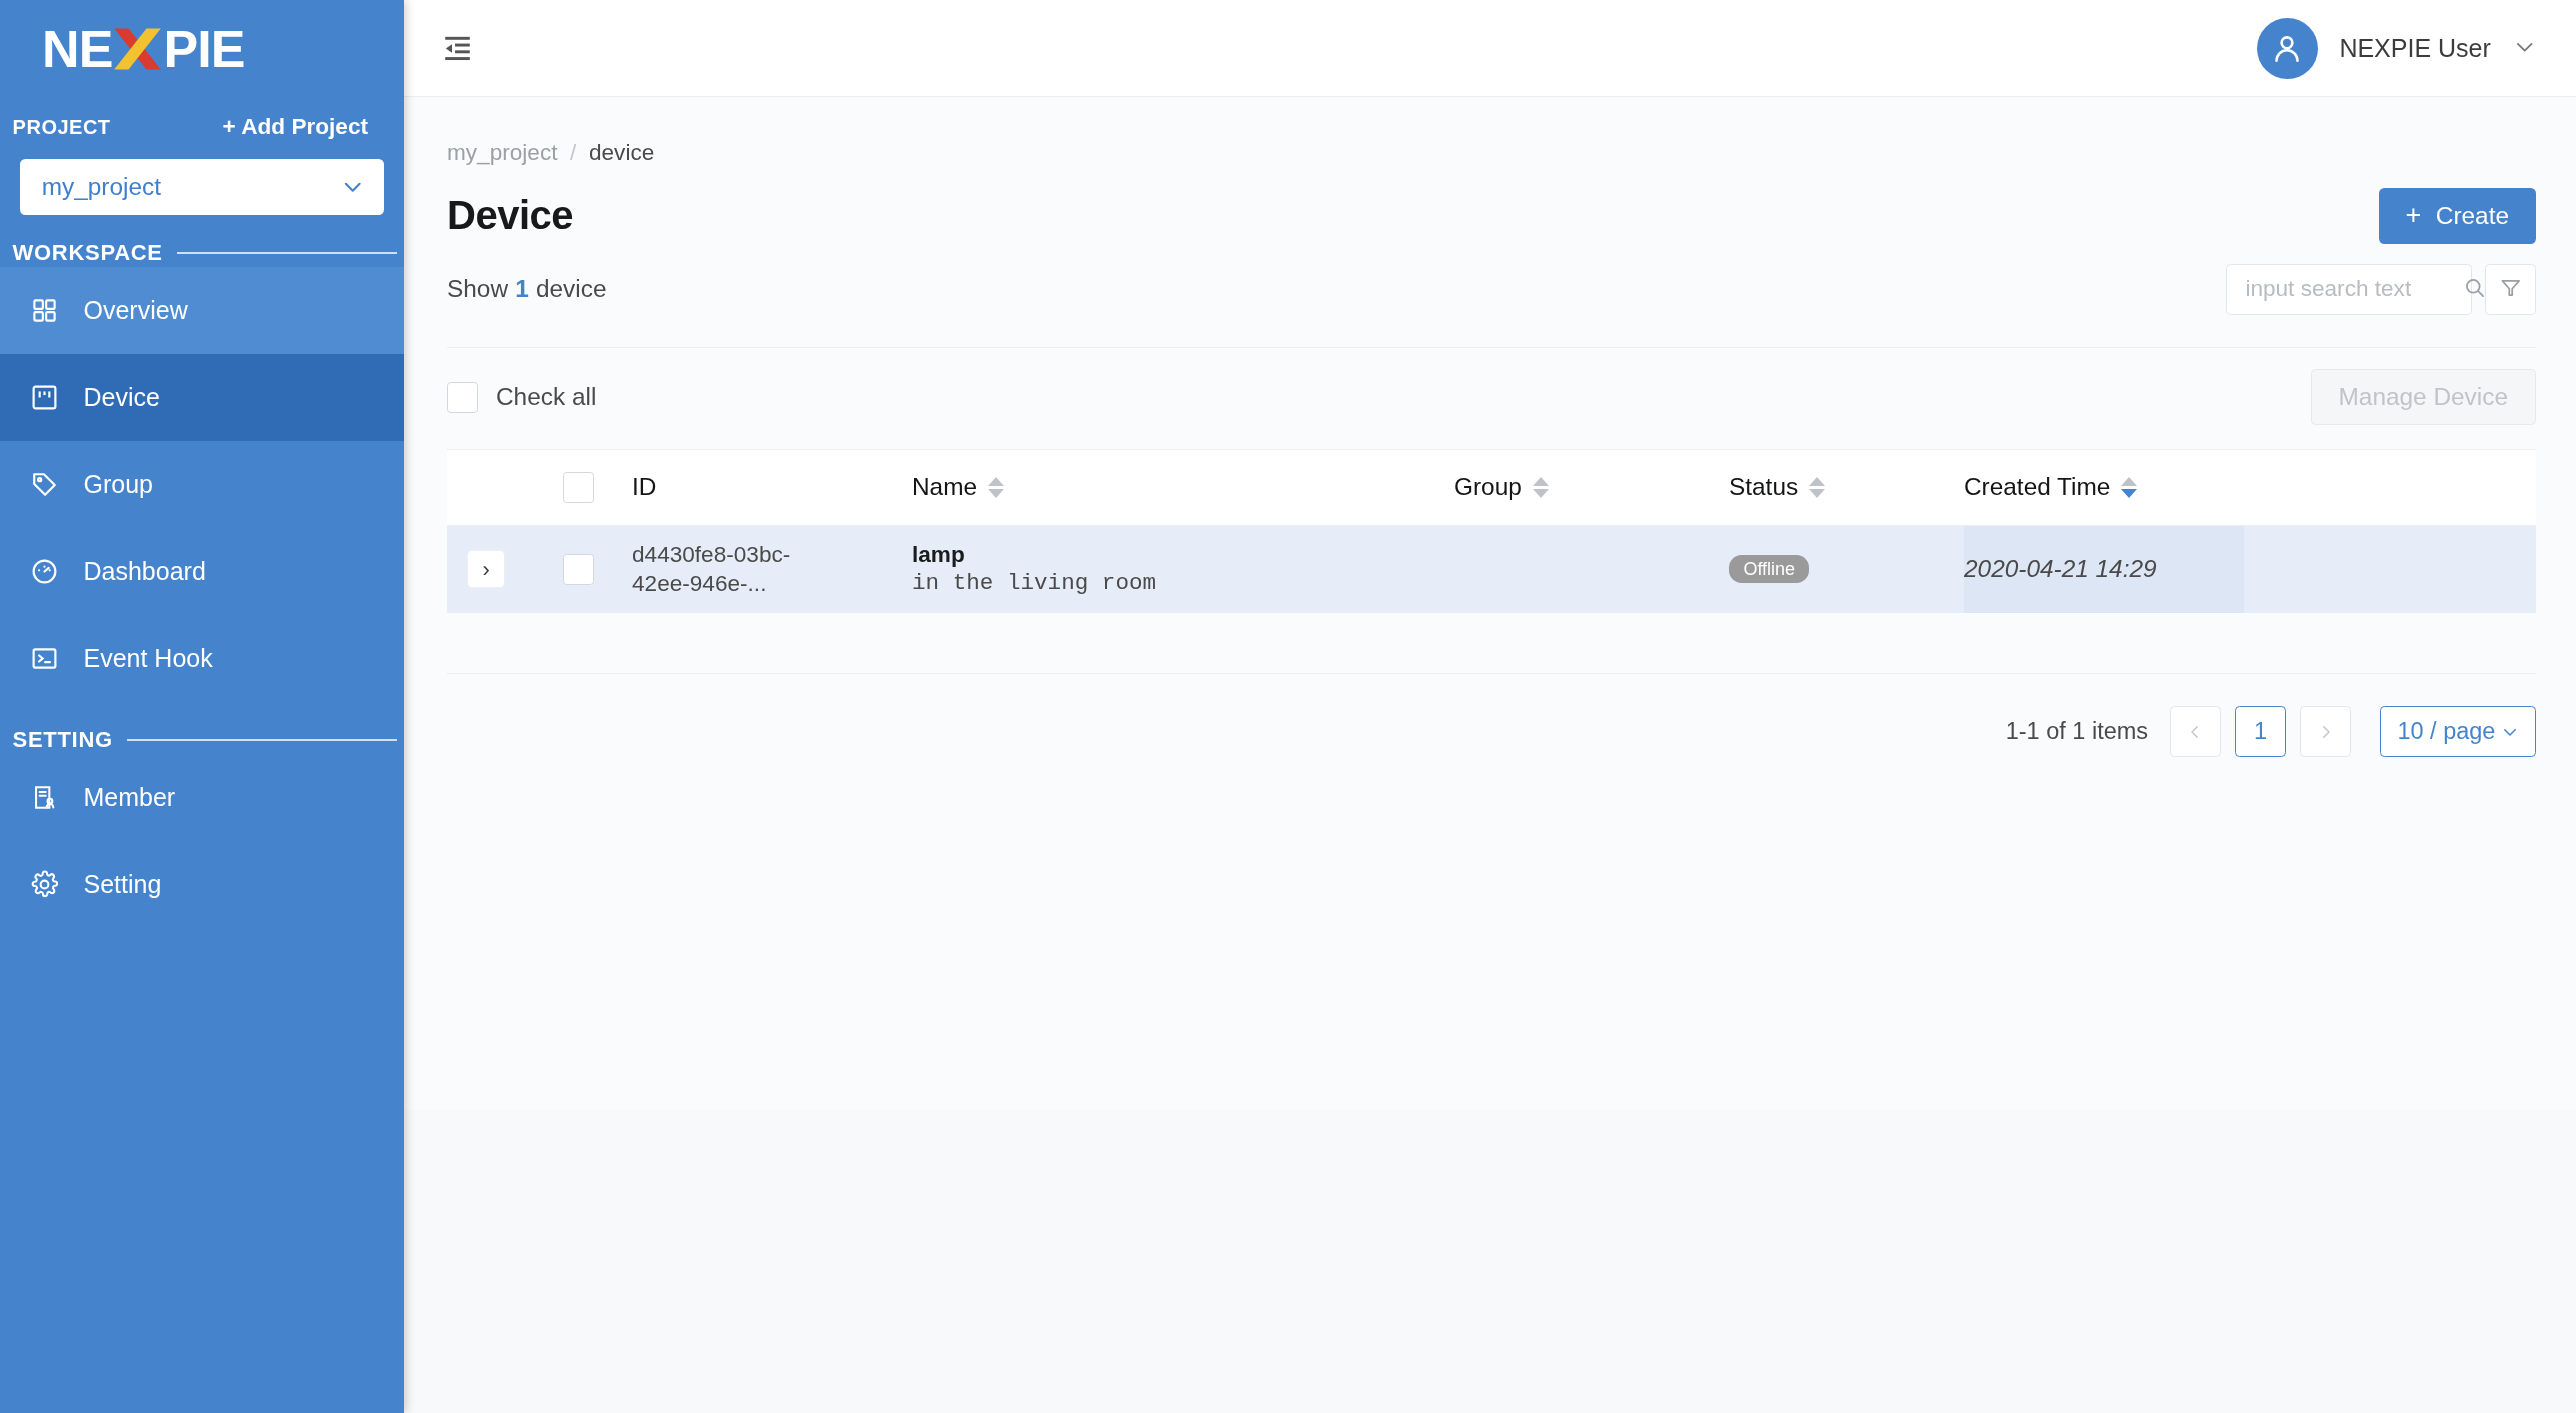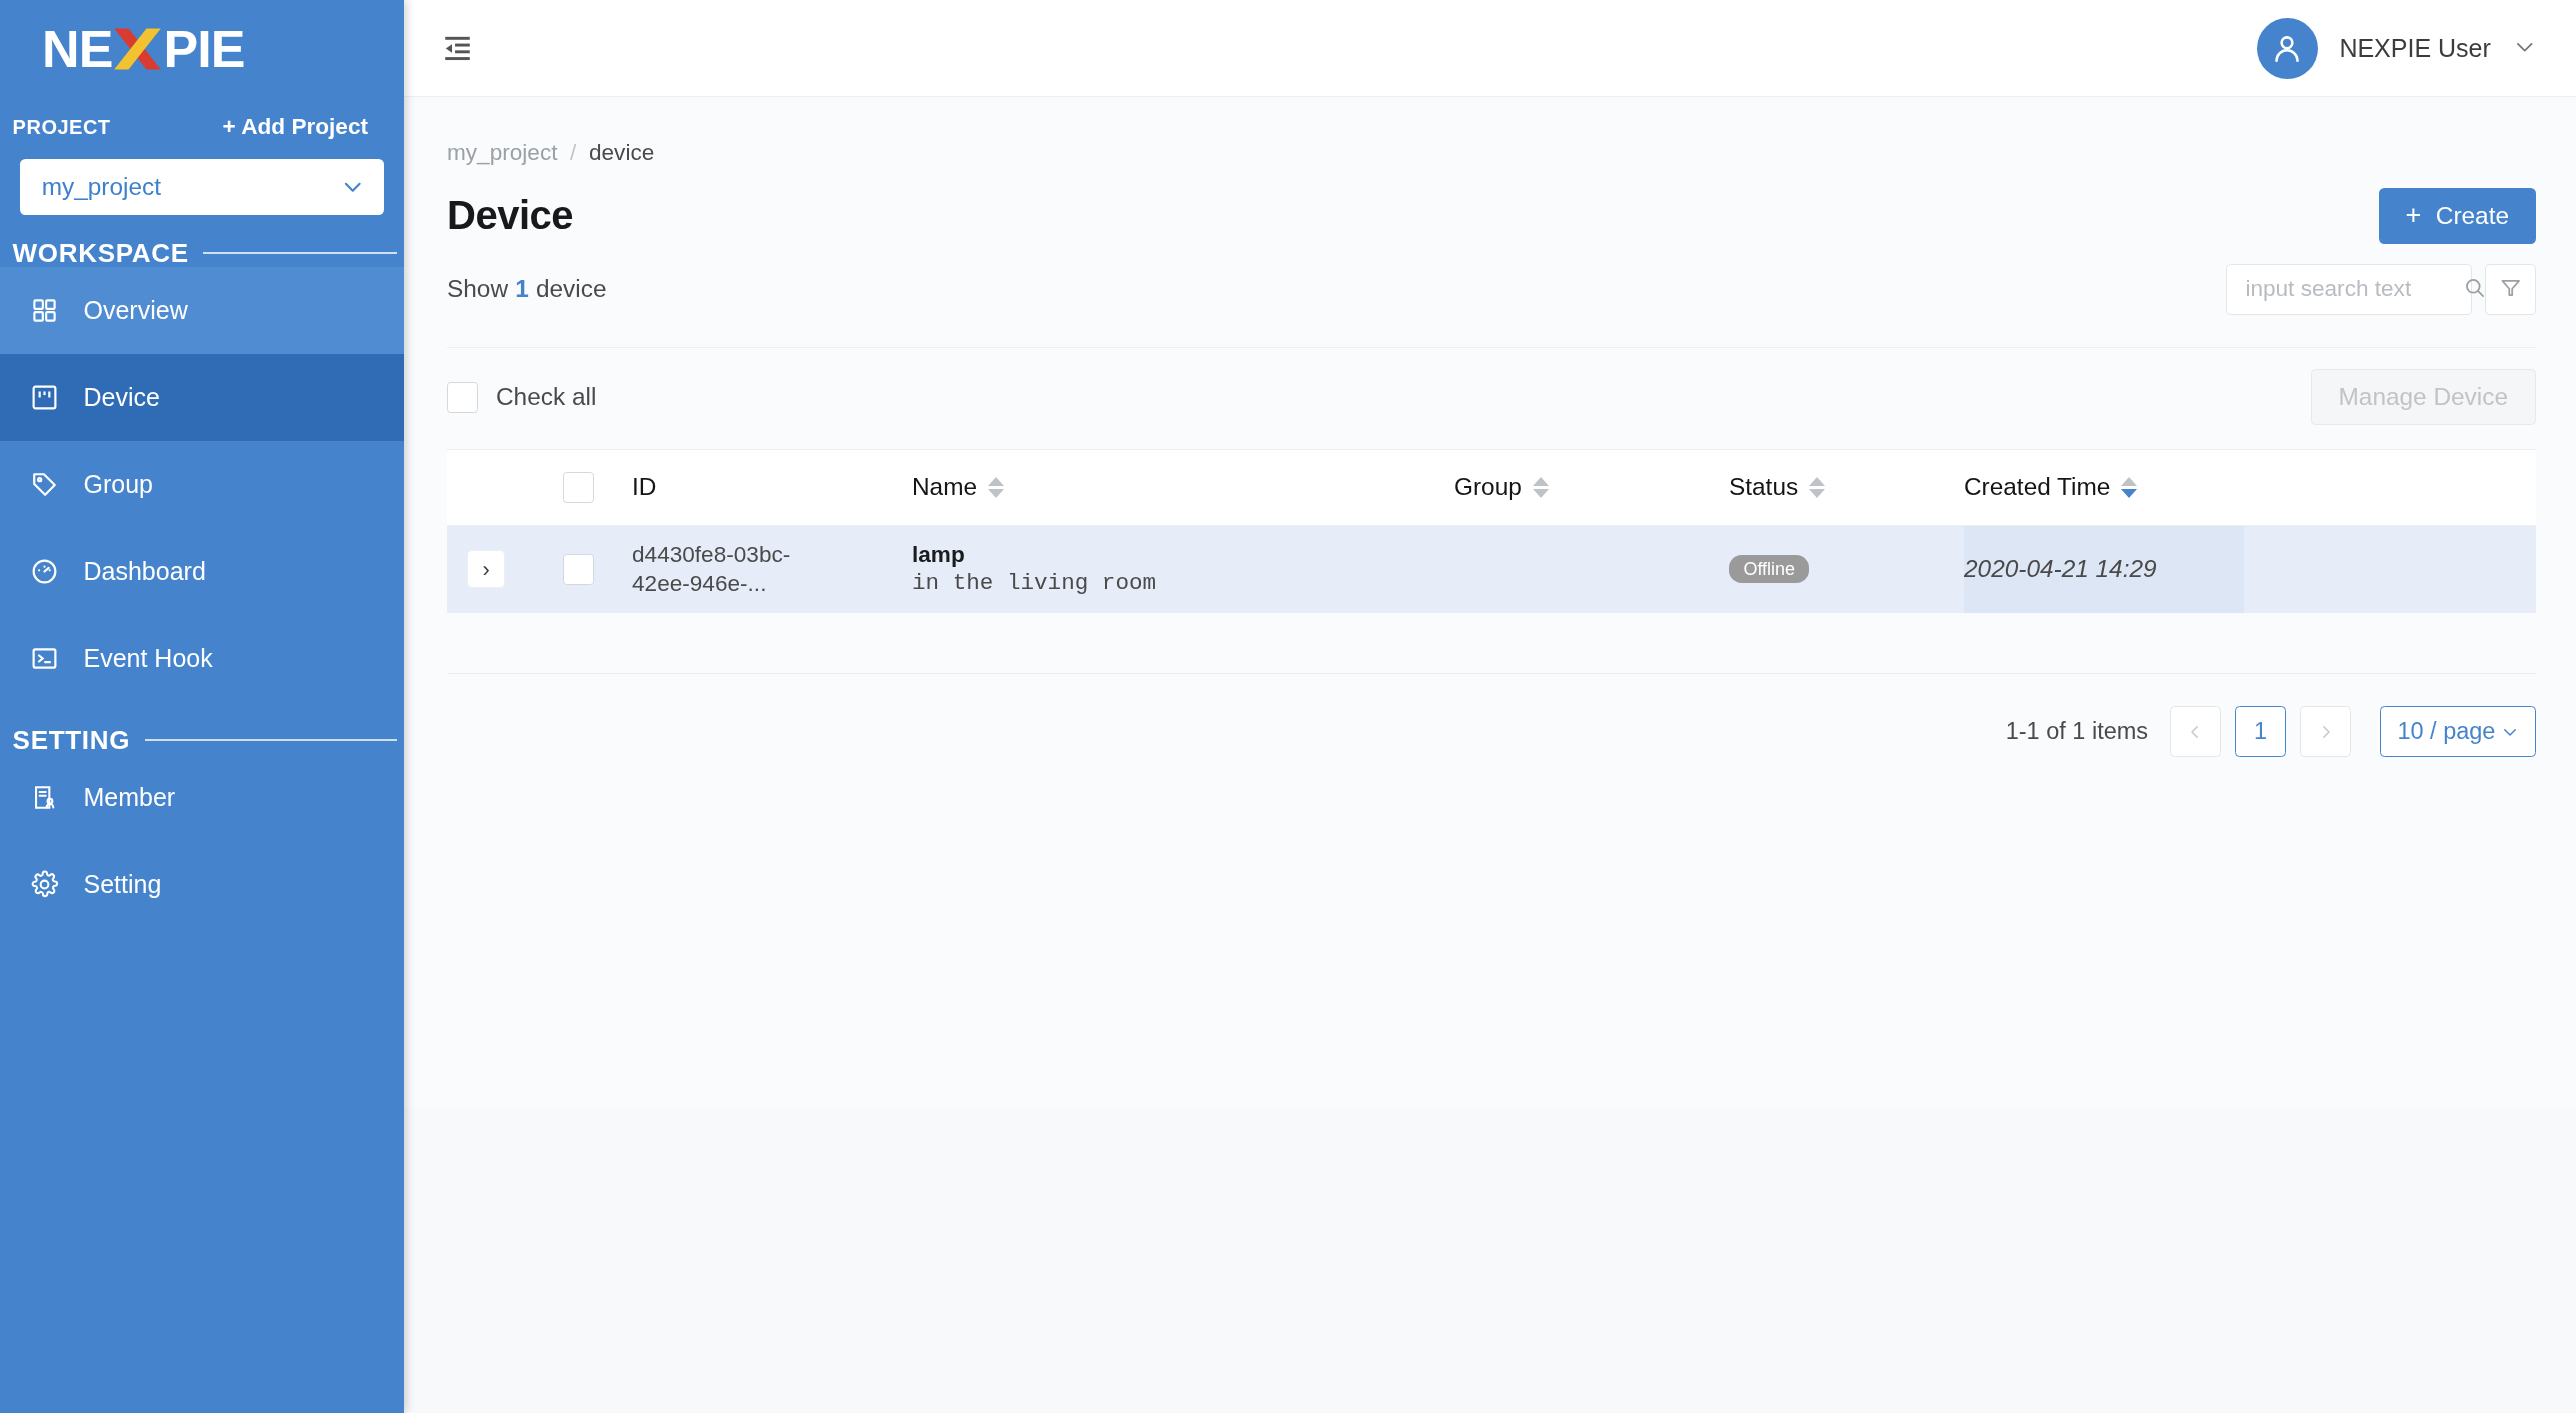--- a/index.html
+++ b/index.html
@@ -47,21 +47,21 @@
     justify-content: space-between; padding: 0 20px 0 21.7px; cursor: pointer;
   }
   .proj-select .val { color: #3f80cc; font-size: 24.4px; }
   .chev { width: 23.5px; height: 23.5px; }
 
   .section-head {
     display: flex; align-items: center; gap: 14.4px;
     padding: 0 0 0 12.6px; margin-top: 25px; height: 27px;
   }
   .section-head .txt {
-    color: #ffffff; font-size: 26px; font-weight: 700; letter-spacing: 0.7px;
+    color: #ffffff; font-size: 22px; font-weight: 700; letter-spacing: 0.7px;
     white-space: nowrap;
   }
   .section-head .rule {
     flex: 1; height: 1.8px; background: rgba(255,255,255,0.75); margin-right: 7.2px;
   }
 
   .nav-item {
     display: flex; align-items: center; gap: 23.5px;
     height: 87px; padding-left: 29px; cursor: pointer;
     color: #ffffff; font-size: 25px;

